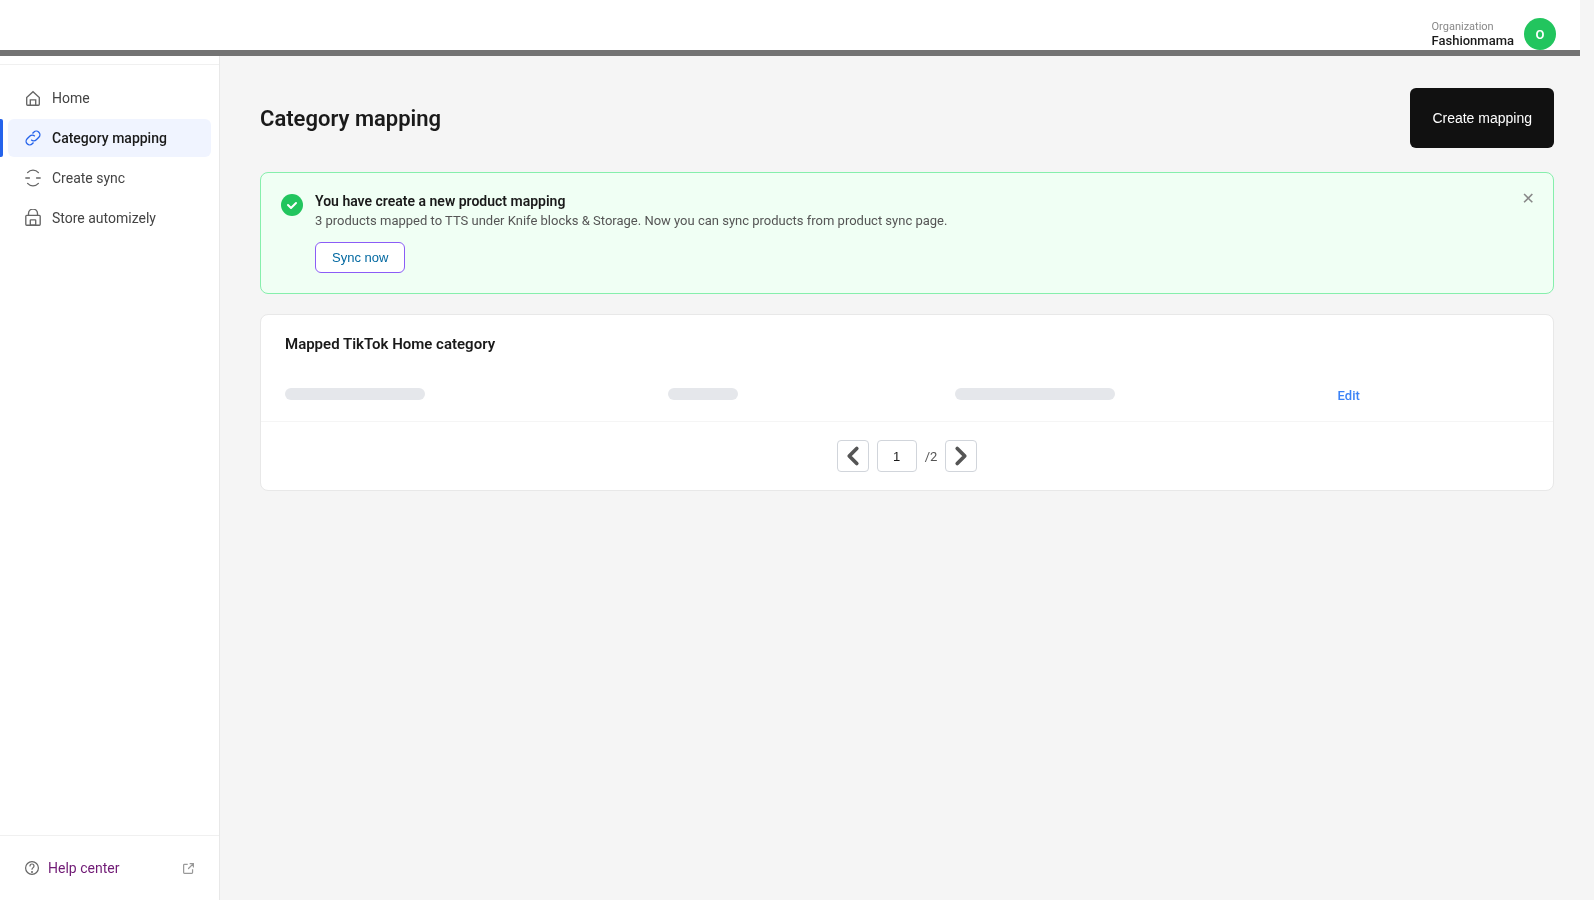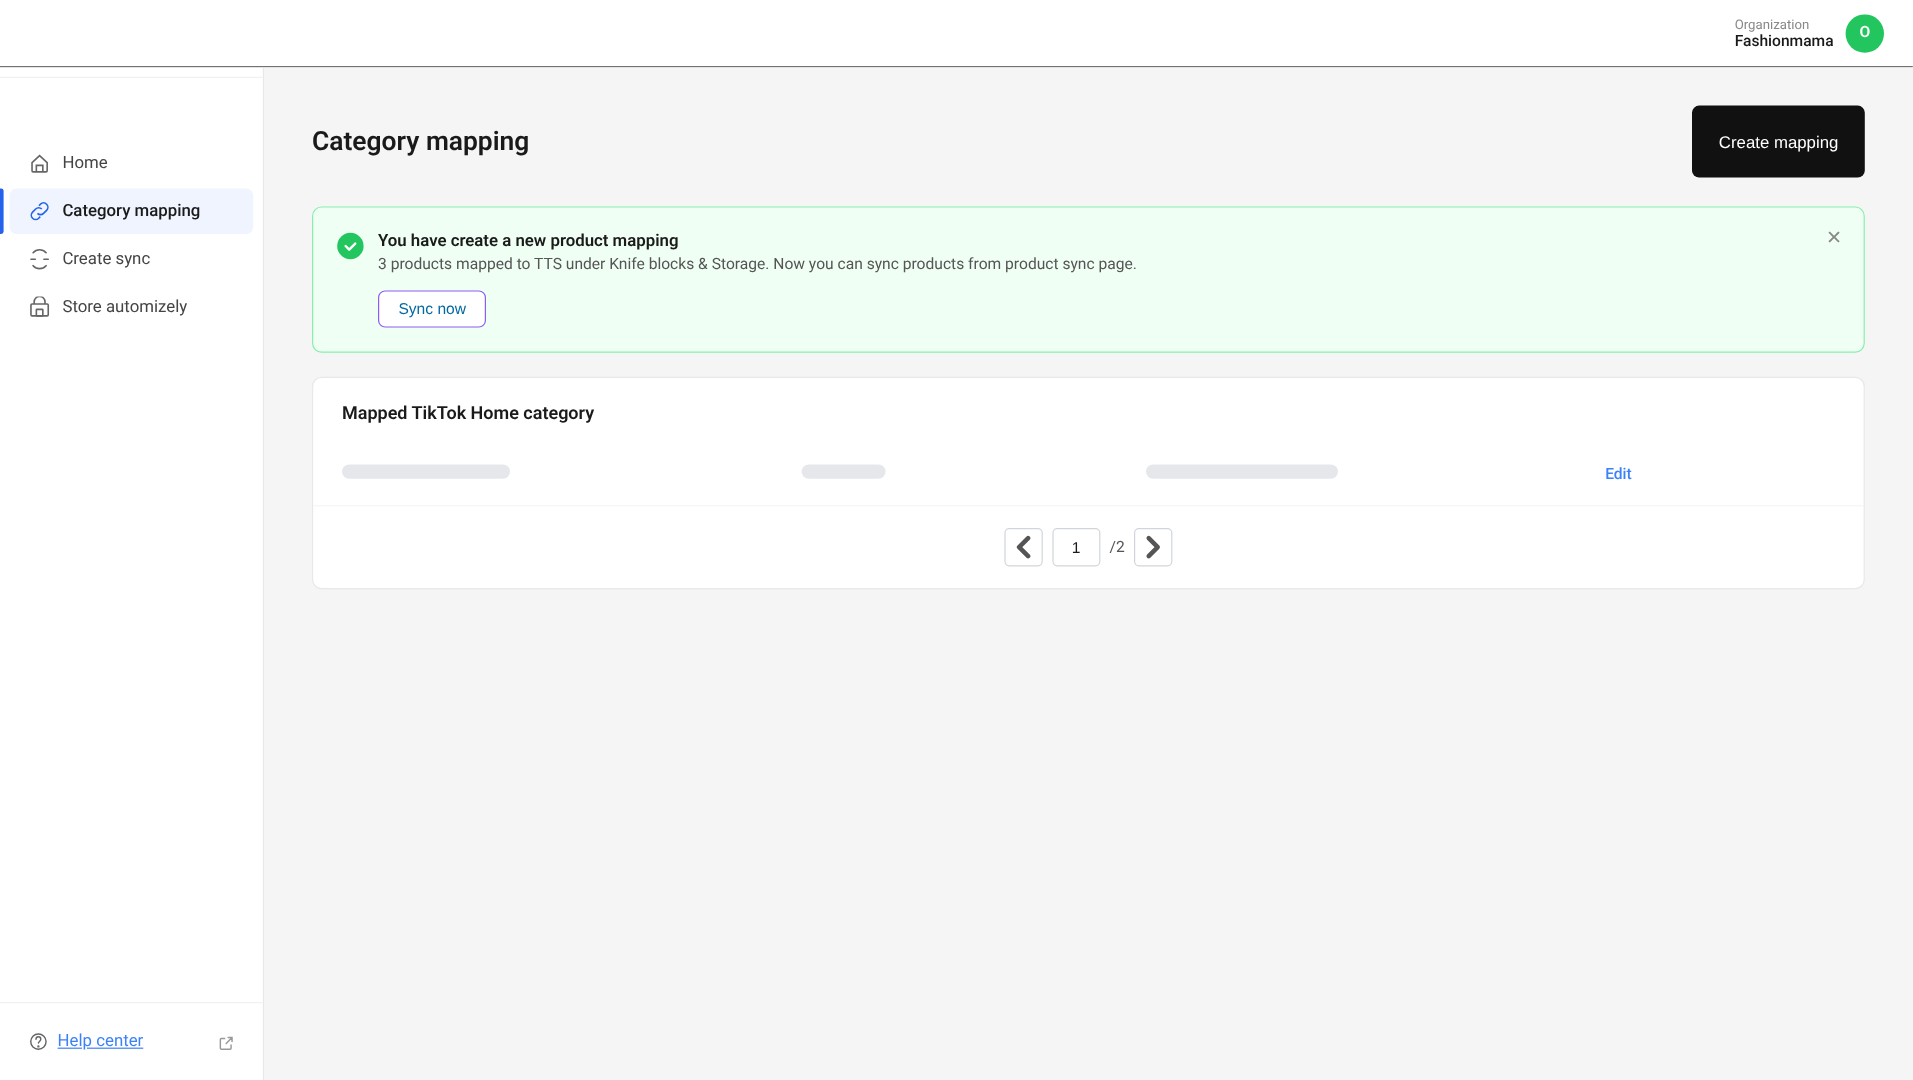--- a/index.html
+++ b/index.html
@@ -7,21 +7,20 @@
 
     
     .sidebar {
       width: 220px;
       min-width: 220px;
       background: #fff;
       border-right: 1px solid #e8e8e8;
       display: flex;
       flex-direction: column;
       height: 100vh;
-      gap: 38px;
     }
     .sidebar-logo {
       display: flex;
       align-items: center;
       gap: 8px;
       padding: 18px 16px;
       border-bottom: 1px solid #f0f0f0;
     }
     .logo-icon {
       width: 28px;
@@ -70,41 +69,40 @@
       border-radius: 0 2px 2px 0;
     }
     .nav-item svg { width: 18px; height: 18px; flex-shrink: 0; }
 
     .sidebar-footer {
       padding: 16px;
       border-top: 1px solid #f0f0f0;
     }
     .help-item {
       display: flex;
-      align-items: flex-end;
+      align-items: center;
       gap: 8px;
-      color: #3b82f6;
+      color: #701a75;
       cursor: pointer;
       padding: 8px;
       border-radius: 6px;
-      text-decoration: underline;
     }
     .help-item svg { width: 16px; height: 16px; }
 
     
     .header {
       position: fixed;
       top: 0;
       left: 0;
-      right: 0;
+      right: 14px;
       height: 56px;
       background: #fff;
-      border-bottom: 1px solid #737373;
-      display: flex;
-      align-items: center;
+      border-bottom: 6px solid #737373;
+      display: flex;
+      align-items: flex-end;
       justify-content: flex-end;
       padding: 0 24px;
       z-index: 100;
     }
     .org-info {
       display: flex;
       align-items: center;
       gap: 10px;
     }
     .org-label { font-size: 11px; color: #888; }

